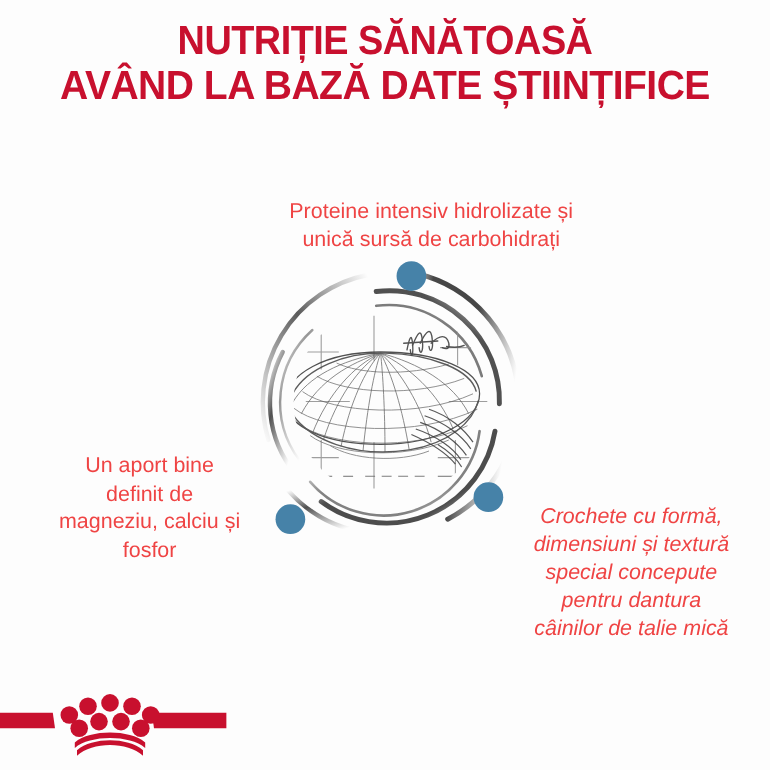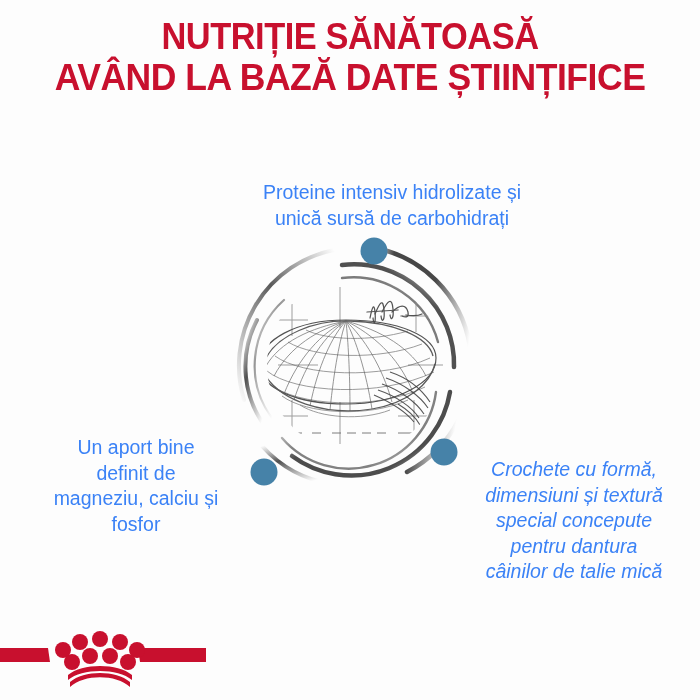--- a/index.html
+++ b/index.html
@@ -46,37 +46,36 @@
     margin-bottom: 4px;
   }
   .title-line-2 {
     font-size: 37px;
     transform: scaleX(0.96);
   }
 
   
   .callout {
     position: absolute;
-    color: #3b82f6;
+    color: #ef4444;
     font-family: "Liberation Sans", sans-serif;
     font-size: 19.5px;
     line-height: 1.31;
     text-align: center;
     white-space: pre-line;
   }
   .callout-top {
     top: 180px;
     left: 218px;
     width: 348px;
   }
   .callout-left {
     top: 411px;
     left: 24px;
     width: 224px;
-    margin-top: 24px;
   }
   .callout-right {
     top: 457px;
     left: 452px;
     width: 244px;
     font-style: italic;
   }
 
   
   .diagram {

